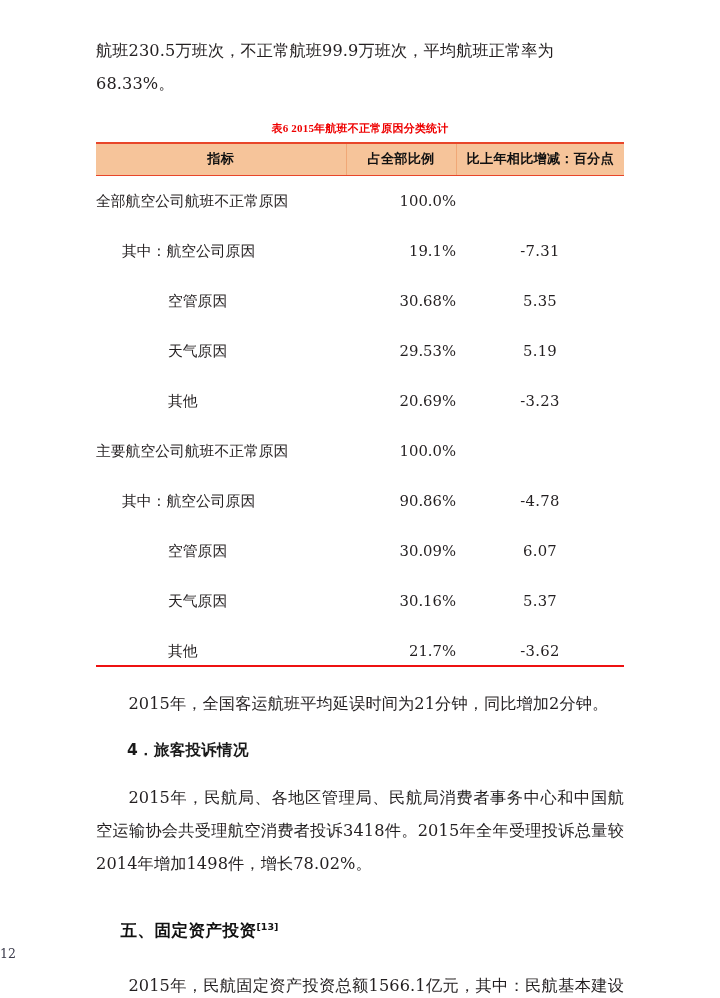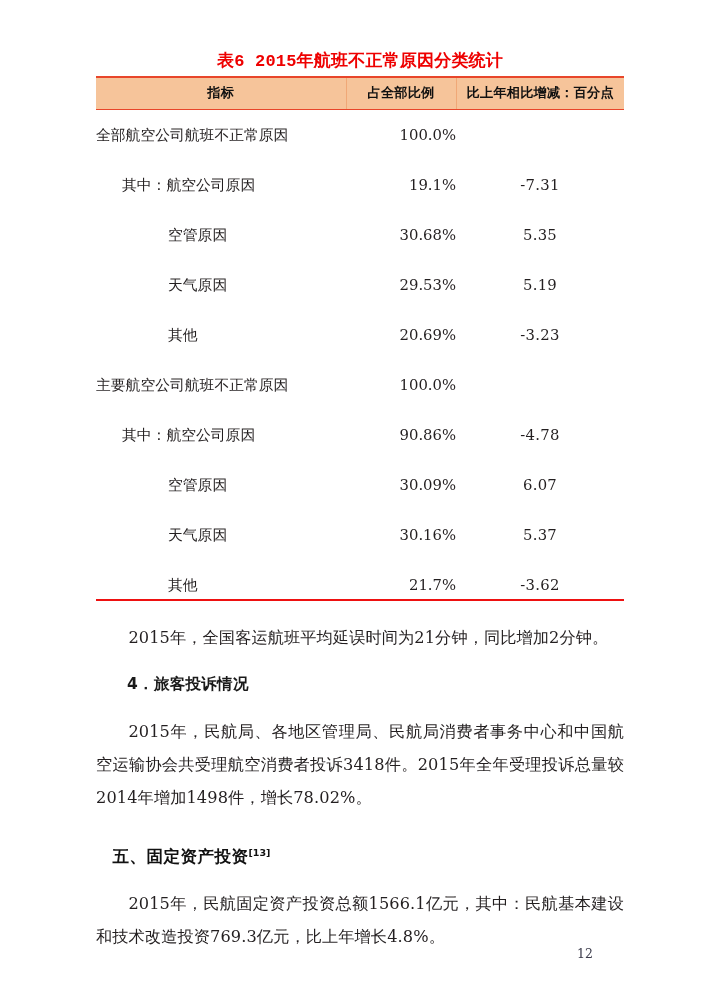--- a/index.html
+++ b/index.html
@@ -58,21 +58,21 @@
     margin: 0;
     font-family: "DejaVu Sans", "Liberation Sans", sans-serif;
     font-size: 15.5px;
     font-weight: bold;
     line-height: 33px;
     text-indent: 2em;
     color: #1a1a1a;
     letter-spacing: 0.3px;
   }
   h2.section-heading {
-    margin: 0;
+    margin: 8px;
     font-family: "DejaVu Sans", "Liberation Sans", sans-serif;
     font-size: 16.5px;
     font-weight: bold;
     line-height: 33px;
     text-indent: 1em;
     color: #111111;
     letter-spacing: 0.5px;
   }
   h2.section-heading sup.ref {
     font-size: 9.5px;
@@ -82,22 +82,22 @@
   .gap-sm { height: 14px; }
   .gap-md { height: 20px; }
   .gap-lg { height: 26px; }
 
   
   .table-block {
     margin-top: 18px;
   }
   .table-caption {
     text-align: center;
-    font-family: Liberation Mono, monospace;
-    font-size: 17px;
+    font-family: Liberation Serif, serif;
+    font-size: 11px;
     font-weight: bold;
     color: #ee0000;
     line-height: 20px;
     letter-spacing: 0.2px;
     margin-bottom: 4px;
   }
   table.stat-table {
     width: 528px;
     border-collapse: collapse;
     table-layout: fixed;
@@ -144,32 +144,33 @@
   col.c-label  { width: 250px; }
   col.c-share  { width: 110px; }
   col.c-change { width: 168px; }
 
   
   .page-number {
     position: absolute;
     left: 0;
     top: 946px;
     width: 593px;
-    text-align: right;
+    text-align: left;
     font-family: "DejaVu Serif", "Liberation Serif", serif;
     font-size: 12.5px;
     color: #3a3a4a;
   }
 </style>
 </head>
 <body>
 
 <div class="page">
   <div class="content">
 
+    <p class="para cont"><span>航班230.5万班次，不正常航班99.9万班次，平均航班正常率为</span><br><span>68.33%。</span></p>
 
 
     <div class="table-block">
       <div class="table-caption">表6  2015年航班不正常原因分类统计</div>
       <table class="stat-table">
         <colgroup>
           <col class="c-label">
           <col class="c-share">
           <col class="c-change">
         </colgroup>

